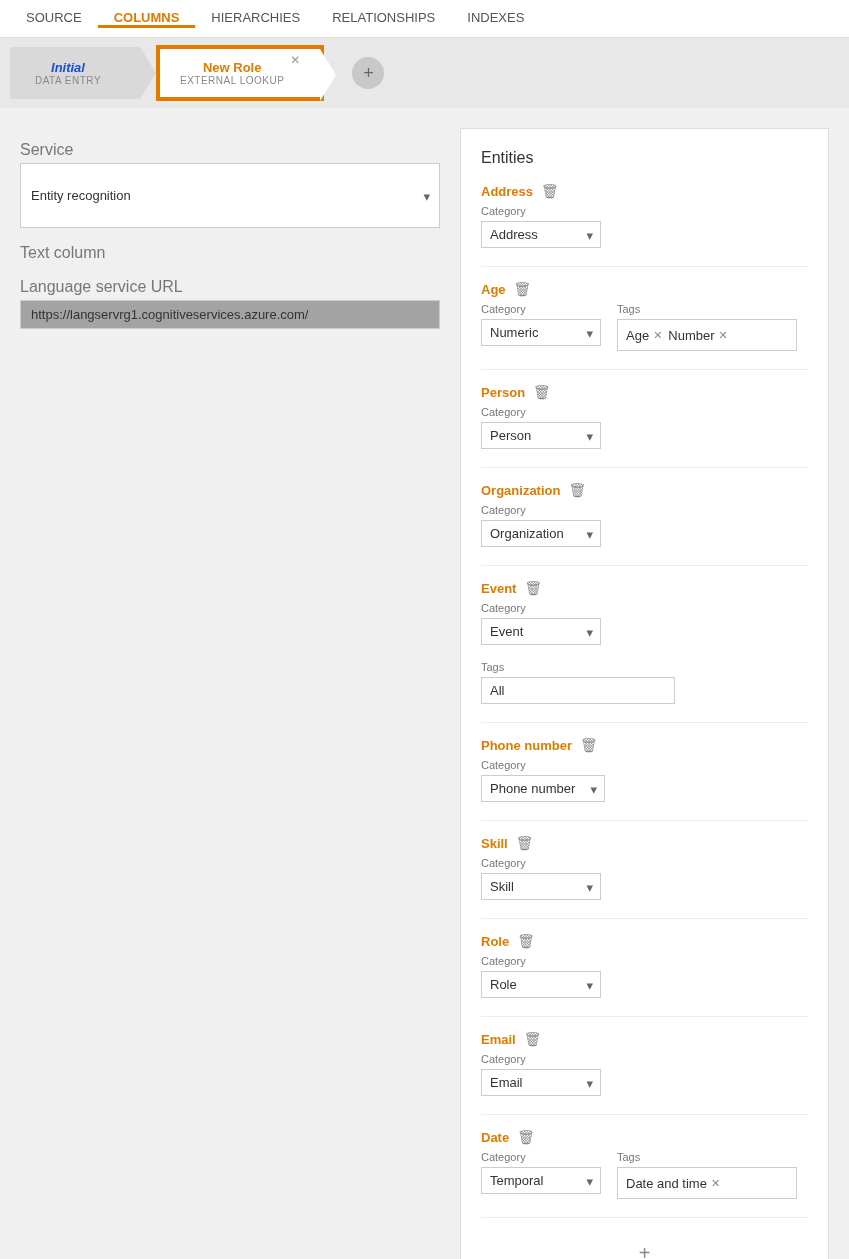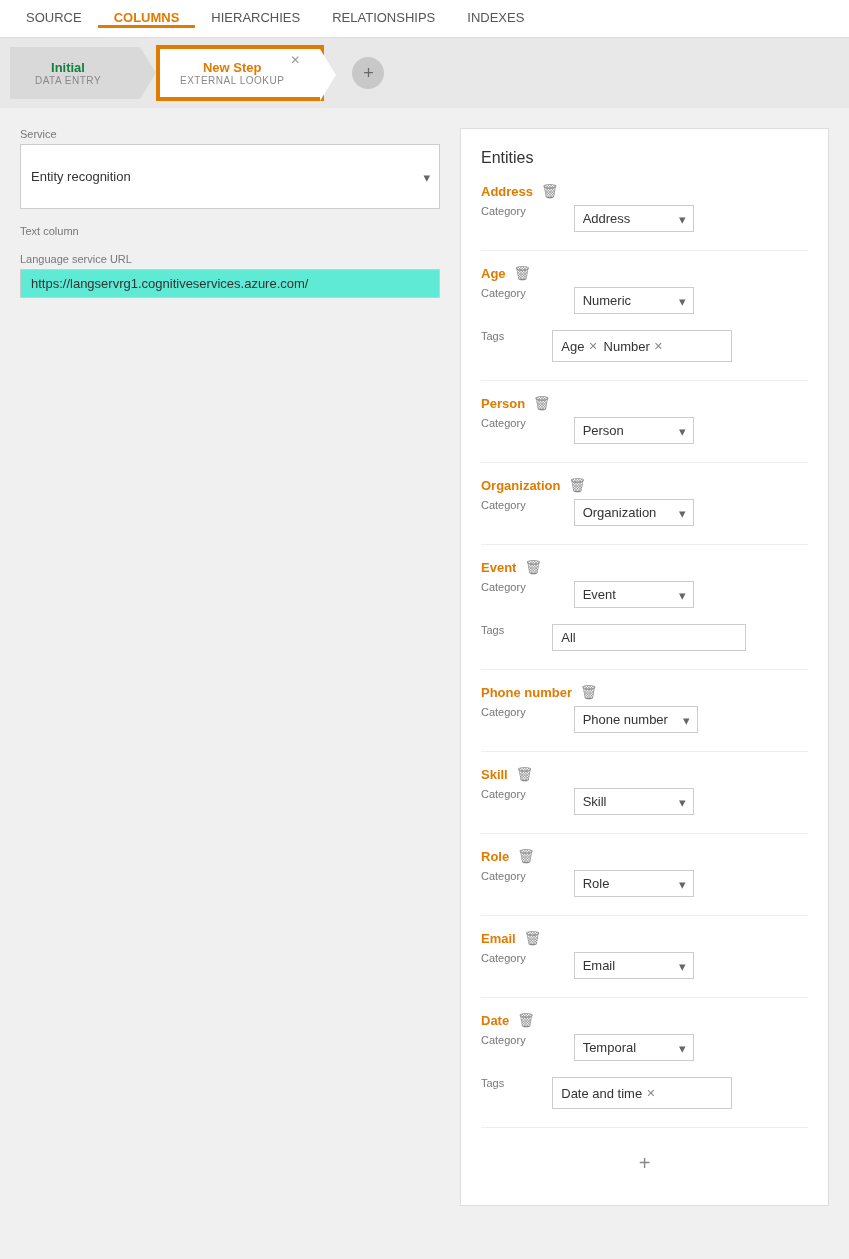--- a/index.html
+++ b/index.html
@@ -13,38 +13,38 @@
     
     .pipeline-bar { display: flex; align-items: center; background: #e8e8e8; padding: 8px 10px; height: 70px; }
     .add-step { display: flex; align-items: center; justify-content: center; width: 32px; height: 32px; background: #c8c8c8; border-radius: 50%; margin-left: 10px; cursor: pointer; font-size: 18px; color: #666; }
 
     
     .main-area { display: flex; padding: 20px; gap: 20px; background: #f0f0f0; min-height: 1100px; }
 
     
     .left-panel { width: 420px; flex-shrink: 0; }
     .field-group { margin-bottom: 16px; }
-    .field-label { font-size: 11px; color: #777; margin-bottom: 4px; }
+    .field-label { font-size: 16px; color: #777; margin-bottom: 4px; margin-top: 13px; }
     .field-select { width: 100%; padding: 24px 10px; border: 1px solid #ccc; background: #fff; font-size: 13px; color: #333; appearance: none; cursor: pointer; }
     .select-wrap { position: relative; display: inline-block; width: 100%; }
     .select-wrap::after { content: '▾'; position: absolute; right: 10px; top: 50%; transform: translateY(-50%); pointer-events: none; color: #666; }
-    .field-input { width: 100%; padding: 6px 10px; border: 1px solid #ccc; background: #5eead4; font-size: 13px; color: #333; }
+    .field-input { width: 100%; padding: 6px 10px; border: 1px solid #ccc; background: #a3a3a3; font-size: 13px; color: #333; }
     .field-input.password { letter-spacing: 3px; color: #333; }
 
     
     .right-panel { flex: 1; background: #fff; border: 1px solid #ddd; padding: 20px; min-height: 1000px; }
     .entities-title { font-size: 16px; font-weight: 400; color: #333; margin-bottom: 16px; }
 
     
     .entity-section { margin-bottom: 18px; }
     .entity-header { display: flex; align-items: center; margin-bottom: 6px; }
     .entity-name { font-size: 13px; font-weight: 600; color: #e07b00; }
     .entity-delete { margin-left: 8px; cursor: pointer; color: #888; font-size: 14px; }
     .entity-fields { display: flex; gap: 16px; align-items: flex-start; flex-wrap: wrap; }
-    .entity-field { display: flex; flex-direction: row; gap: 48px; }
+    .entity-field { display: flex; flex-direction: column; }
     .entity-field-label { font-size: 11px; color: #777; margin-bottom: 4px; }
     .entity-select-wrap { position: relative; display: inline-block; }
     .entity-select { padding: 5px 28px 5px 8px; border: 1px solid #ccc; background: #fff; font-size: 13px; color: #333; appearance: none; cursor: pointer; min-width: 120px; }
     .entity-select-wrap::after { content: '▾'; position: absolute; right: 8px; top: 50%; transform: translateY(-50%); pointer-events: none; color: #666; }
 
     
     .tags-field { display: flex; align-items: center; flex-wrap: wrap; gap: 6px; padding: 4px 8px; border: 1px solid #ccc; background: #fff; min-width: 180px; min-height: 32px; }
     .tag-item { display: flex; align-items: center; font-size: 13px; color: #333; }
     .tag-close { margin-left: 4px; cursor: pointer; color: #888; font-size: 11px; }
     .tags-input-plain { border: 1px solid #ccc; background: #fff; padding: 5px 8px; font-size: 13px; color: #333; min-width: 180px; }
@@ -71,30 +71,30 @@
   <a class="tab active">COLUMNS</a>
   <a class="tab">HIERARCHIES</a>
   <a class="tab">RELATIONSHIPS</a>
   <a class="tab">INDEXES</a>
 </div>
 
 <div class="pipeline-bar">
 
   <div class="step-arrow">
     <div class="step-body" style="background:#d9d9d9; padding-left:16px;">
-      <span class="step-body-label" style="font-size:13px; font-weight:600; color:#15803d;">Initial</span>
+      <span class="step-body-label" style="font-size:13px; font-weight:600; color:#1d4ed8;font-style:italic;">Initial</span>
       <span style="font-size:10px; color:#888; letter-spacing:0.5px; text-transform:uppercase;">DATA ENTRY</span>
     </div>
   </div>
 
   <div style="width:0; height:0; border-top:26px solid transparent; border-bottom:26px solid transparent; border-left:16px solid #d9d9d9; margin-right: 2px;"></div>
 
   <div class="step-arrow" style="margin-left: 4px; position: relative;">
     <div class="step-body is-active" style="background:#fff; border: 2px solid #e07b00; padding-right:36px;">
-      <span style="font-size:13px; font-weight:600; color:#e07b00;">New Step</span>
+      <span style="font-size:13px; font-weight:600; color:#e07b00;">New Role</span>
       <span style="font-size:10px; color:#888; letter-spacing:0.5px; text-transform:uppercase;">EXTERNAL LOOKUP</span>
       <span class="step-close-x">✕</span>
     </div>
   </div>
 
   <div style="margin-left: 24px;">
     <div class="add-step">+</div>
   </div>
 </div>
 

